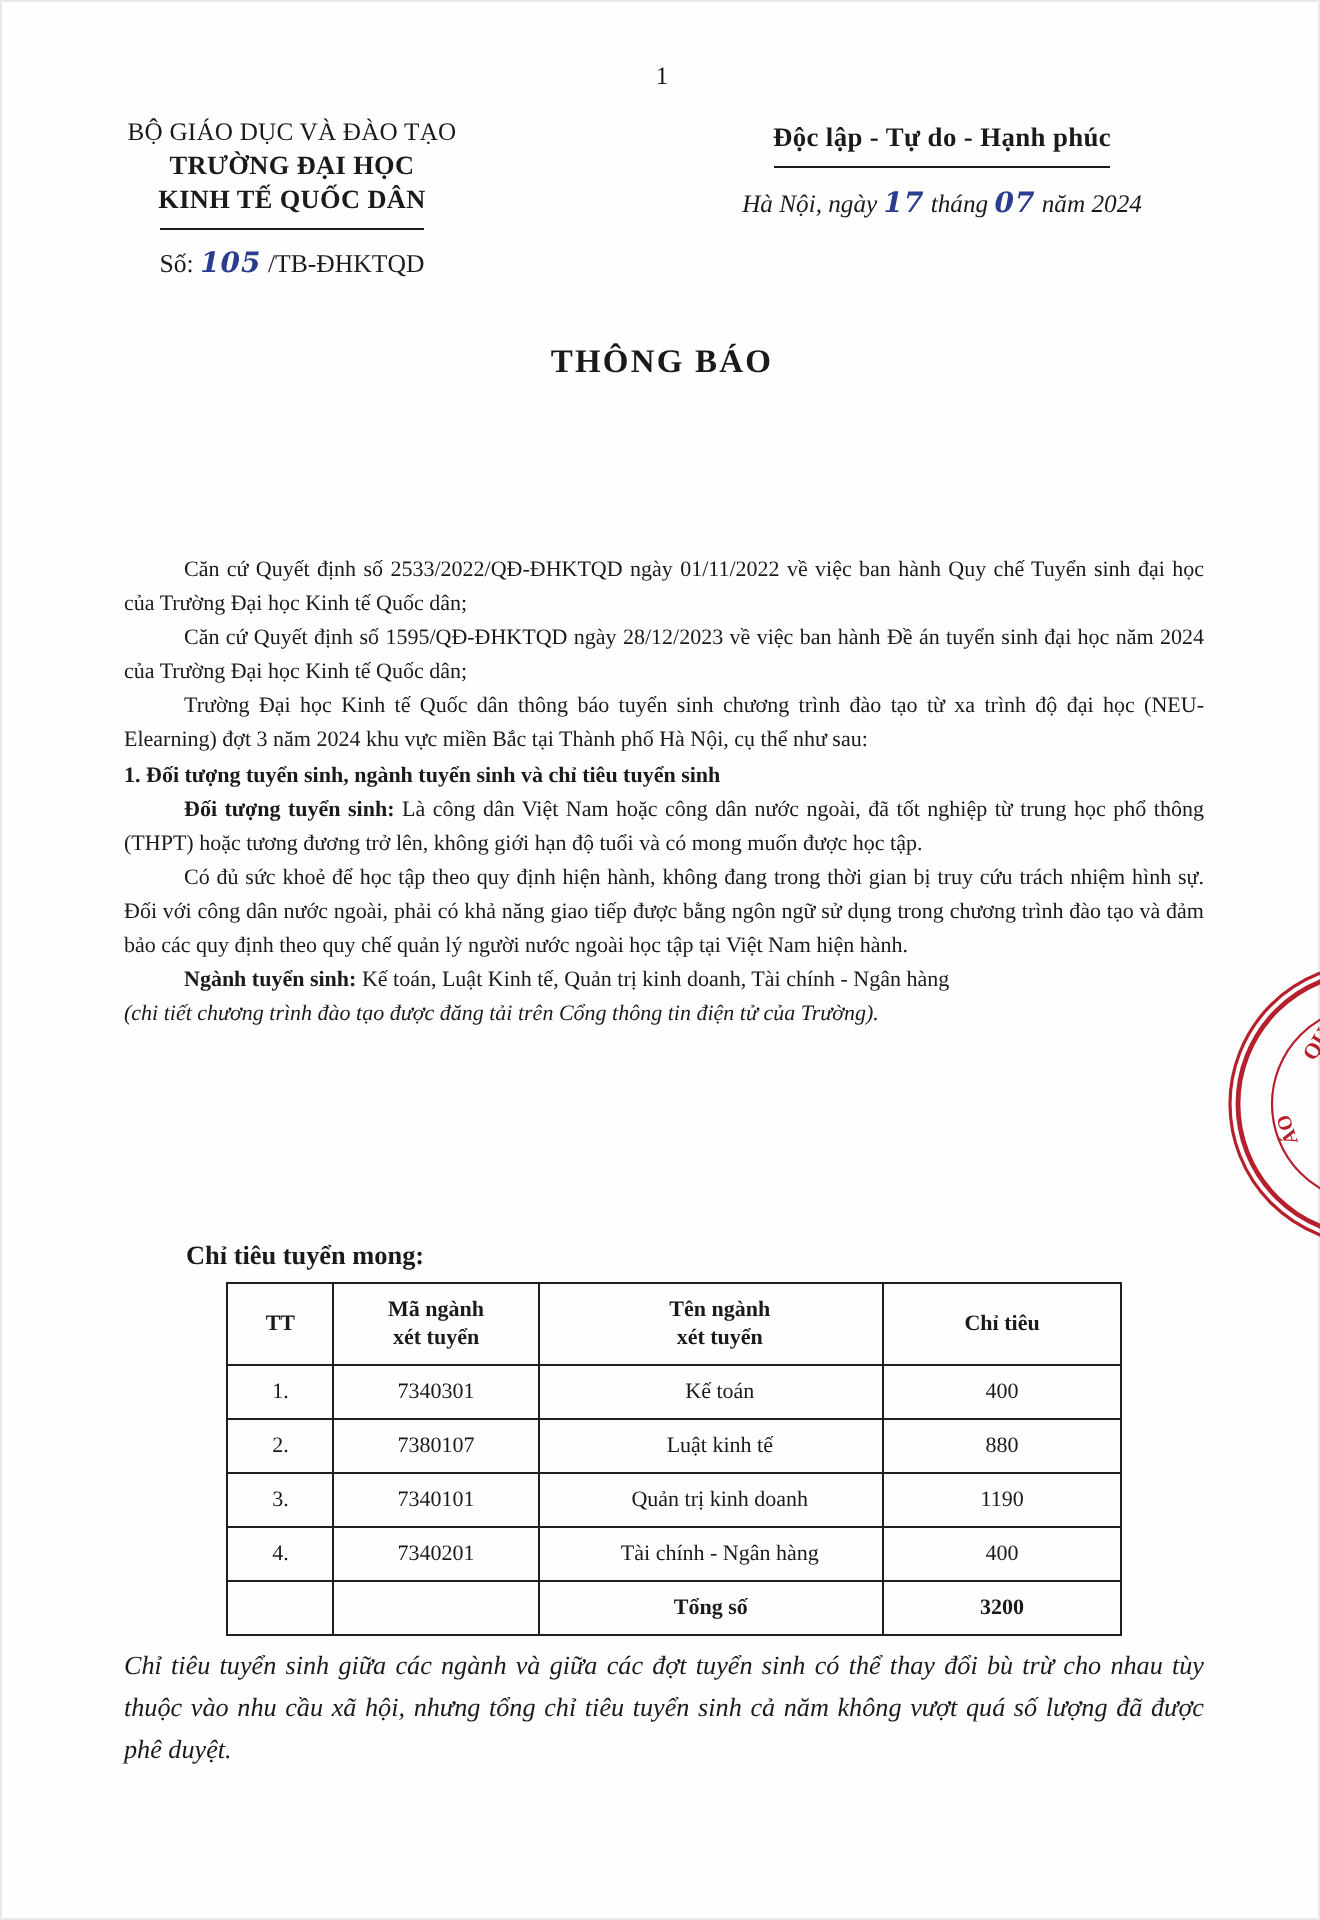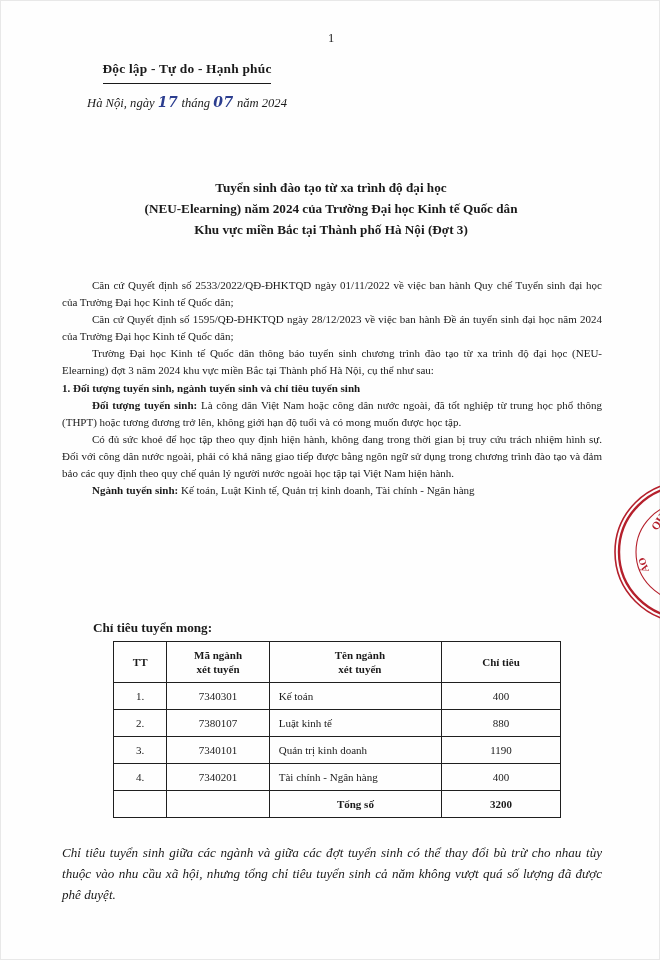--- a/index.html
+++ b/index.html
@@ -166,36 +166,35 @@
     height: 26px;
   }
   table.quota thead th {
     height: 40px;
     font-weight: bold;
     line-height: 1.28;
     text-align: center;
   }
   .col-tt    { width: 54px;  text-align: center; }
   .col-code  { width: 104px; text-align: center; }
-  .col-name  { width: 168px; text-align: left; padding-left: 9px !important; }
+  .col-name  { width: 168px; text-align: center; padding-left: 9px !important; }
   .col-quota { width: 122px; text-align: center; }
   .total-row td { font-weight: bold; }
   .total-label { text-align: center !important; padding-left: 0 !important; }
 
   
   .foot-note {
     position: absolute;
     top: 822px;
     left: 61px;
     width: 540px;
     font-size: 13.1px;
     font-style: italic;
     line-height: 1.6;
     text-align: justify;
-    margin-top: 20px;
   }
 
   
   .seal {
     position: absolute;
     top: 478px;
     left: 612px;
     width: 96px;
     height: 146px;
     pointer-events: none;
@@ -204,52 +203,60 @@
 </style>
 </head>
 <body>
 
 <div class="page">
 
   <div class="page-number">1</div>
 
   <div class="header">
 
+    <div class="hdr-left">
+      <div class="org-line1">BỘ GIÁO DỤC VÀ ĐÀO TẠO</div>
+      <div class="org-line2">TRƯỜNG ĐẠI HỌC</div>
+      <div class="org-line3">KINH TẾ QUỐC DÂN</div>
+      <div class="hdr-rule"></div>
+      <div class="so-line">
+        <span>Số:</span>
+        <span class="ink">105</span>
+        <span>/TB-ĐHKTQD</span>
+      </div>
+    </div>
 
     <div class="hdr-right">
       <div class="nation-line2">Độc lập - Tự do - Hạnh phúc</div>
       <div class="hdr-rule wide"></div>
       <div class="date-line">
         <span>Hà Nội, ngày</span>
         <span class="ink">17</span>
         <span>tháng</span>
         <span class="ink">07</span>
         <span>năm</span>
         <span>2024</span>
       </div>
     </div>
 
   </div>
 
   <div class="title-block">
-    <div class="subtitle">
-      <div>Tuyển sinh đào tạo từ xa trình độ đại học</div>
-      <div>(NEU-Elearning) năm 2024 của Trường Đại học Kinh tế Quốc dân</div>
-      <div>Khu vực miền Bắc tại Thành phố Hà Nội (Đợt 3)</div>
-    </div>
+    <div class="doc-title">THÔNG BÁO</div>
   </div>
 
   <div class="body-text">
     <p class="indent">Căn cứ Quyết định số 2533/2022/QĐ-ĐHKTQD ngày 01/11/2022 về việc ban hành Quy chế Tuyển sinh đại học của Trường Đại học Kinh tế Quốc dân;</p>
     <p class="indent">Căn cứ Quyết định số 1595/QĐ-ĐHKTQD ngày 28/12/2023 về việc ban hành Đề án tuyển sinh đại học năm 2024 của Trường Đại học Kinh tế Quốc dân;</p>
     <p class="indent">Trường Đại học Kinh tế Quốc dân thông báo tuyển sinh chương trình đào tạo từ xa trình độ đại học (NEU-Elearning) đợt 3 năm 2024 khu vực miền Bắc tại Thành phố Hà Nội, cụ thể như sau:</p>
     <p class="sec-head">1. Đối tượng tuyển sinh, ngành tuyển sinh và chỉ tiêu tuyển sinh</p>
     <p class="indent"><span class="b">Đối tượng tuyển sinh:</span><span> Là công dân Việt Nam hoặc công dân nước ngoài, đã tốt nghiệp từ trung học phổ thông (THPT) hoặc tương đương trở lên, không giới hạn độ tuổi và có mong muốn được học tập.</span></p>
     <p class="indent">Có đủ sức khoẻ để học tập theo quy định hiện hành, không đang trong thời gian bị truy cứu trách nhiệm hình sự. Đối với công dân nước ngoài, phải có khả năng giao tiếp được bằng ngôn ngữ sử dụng trong chương trình đào tạo và đảm bảo các quy định theo quy chế quản lý người nước ngoài học tập tại Việt Nam hiện hành.</p>
     <p class="indent"><span class="b">Ngành tuyển sinh:</span><span> Kế toán, Luật Kinh tế, Quản trị kinh doanh, Tài chính - Ngân hàng</span></p>
+    <p class="it">(chi tiết chương trình đào tạo được đăng tải trên Cổng thông tin điện tử của Trường).</p>
   </div>
 
   <div class="quota-label">Chỉ tiêu tuyển mong:</div>
 
   <table class="quota">
     <thead>
       <tr>
         <th class="col-tt">TT</th>
         <th class="col-code">
           <div>Mã ngành</div>

